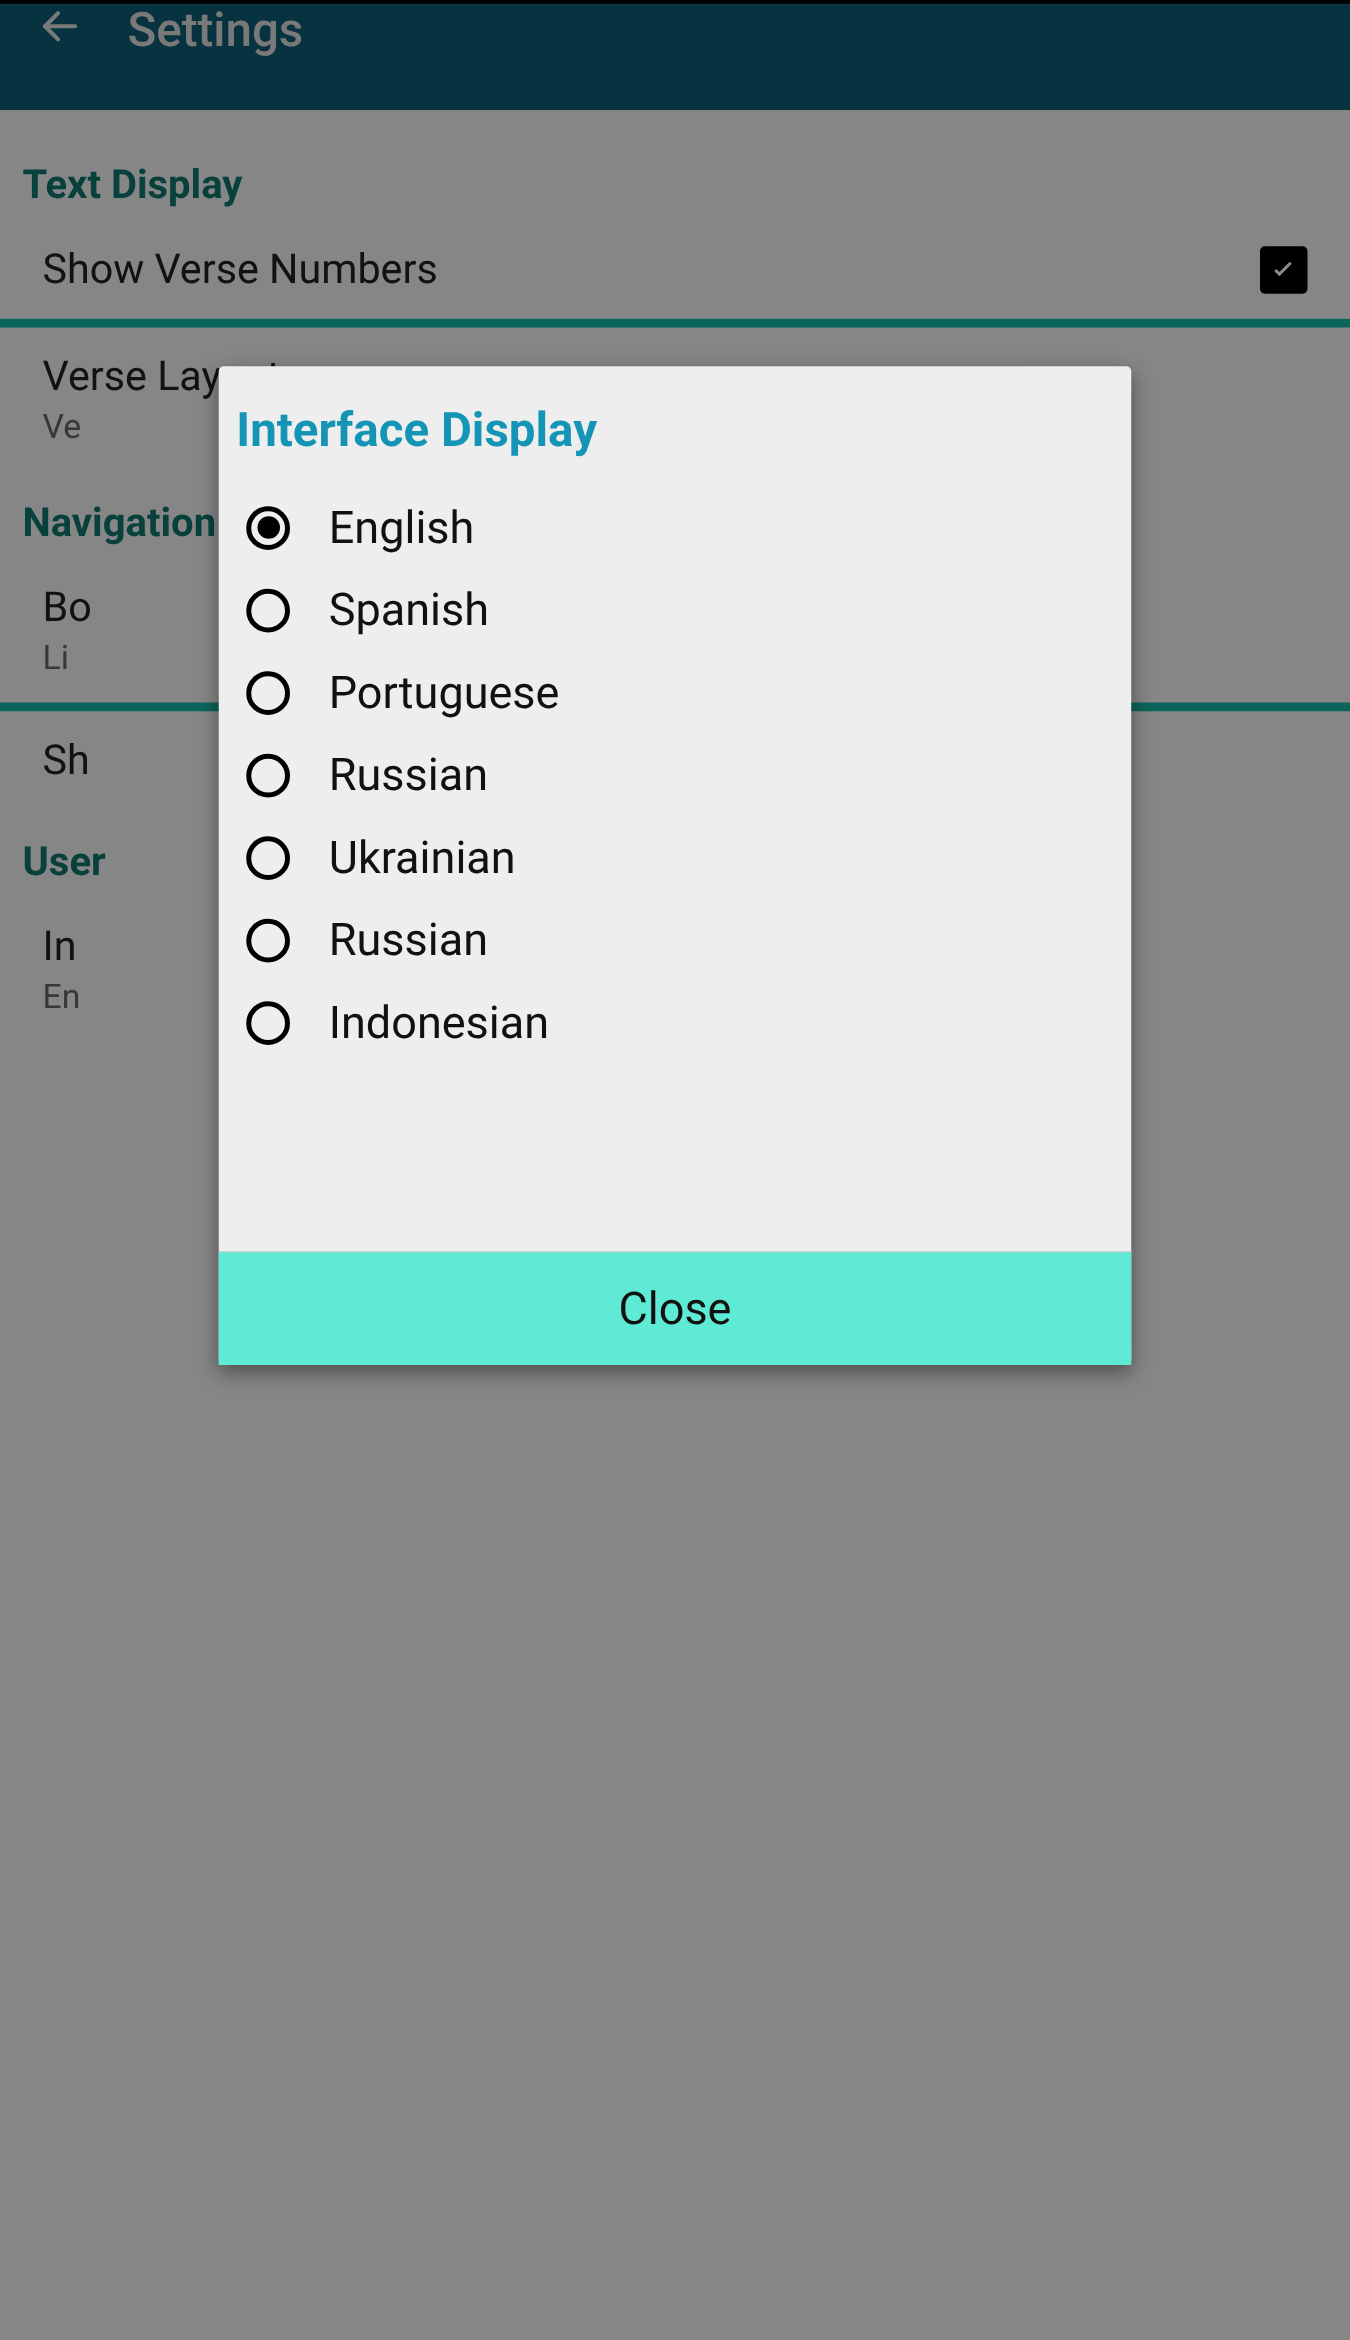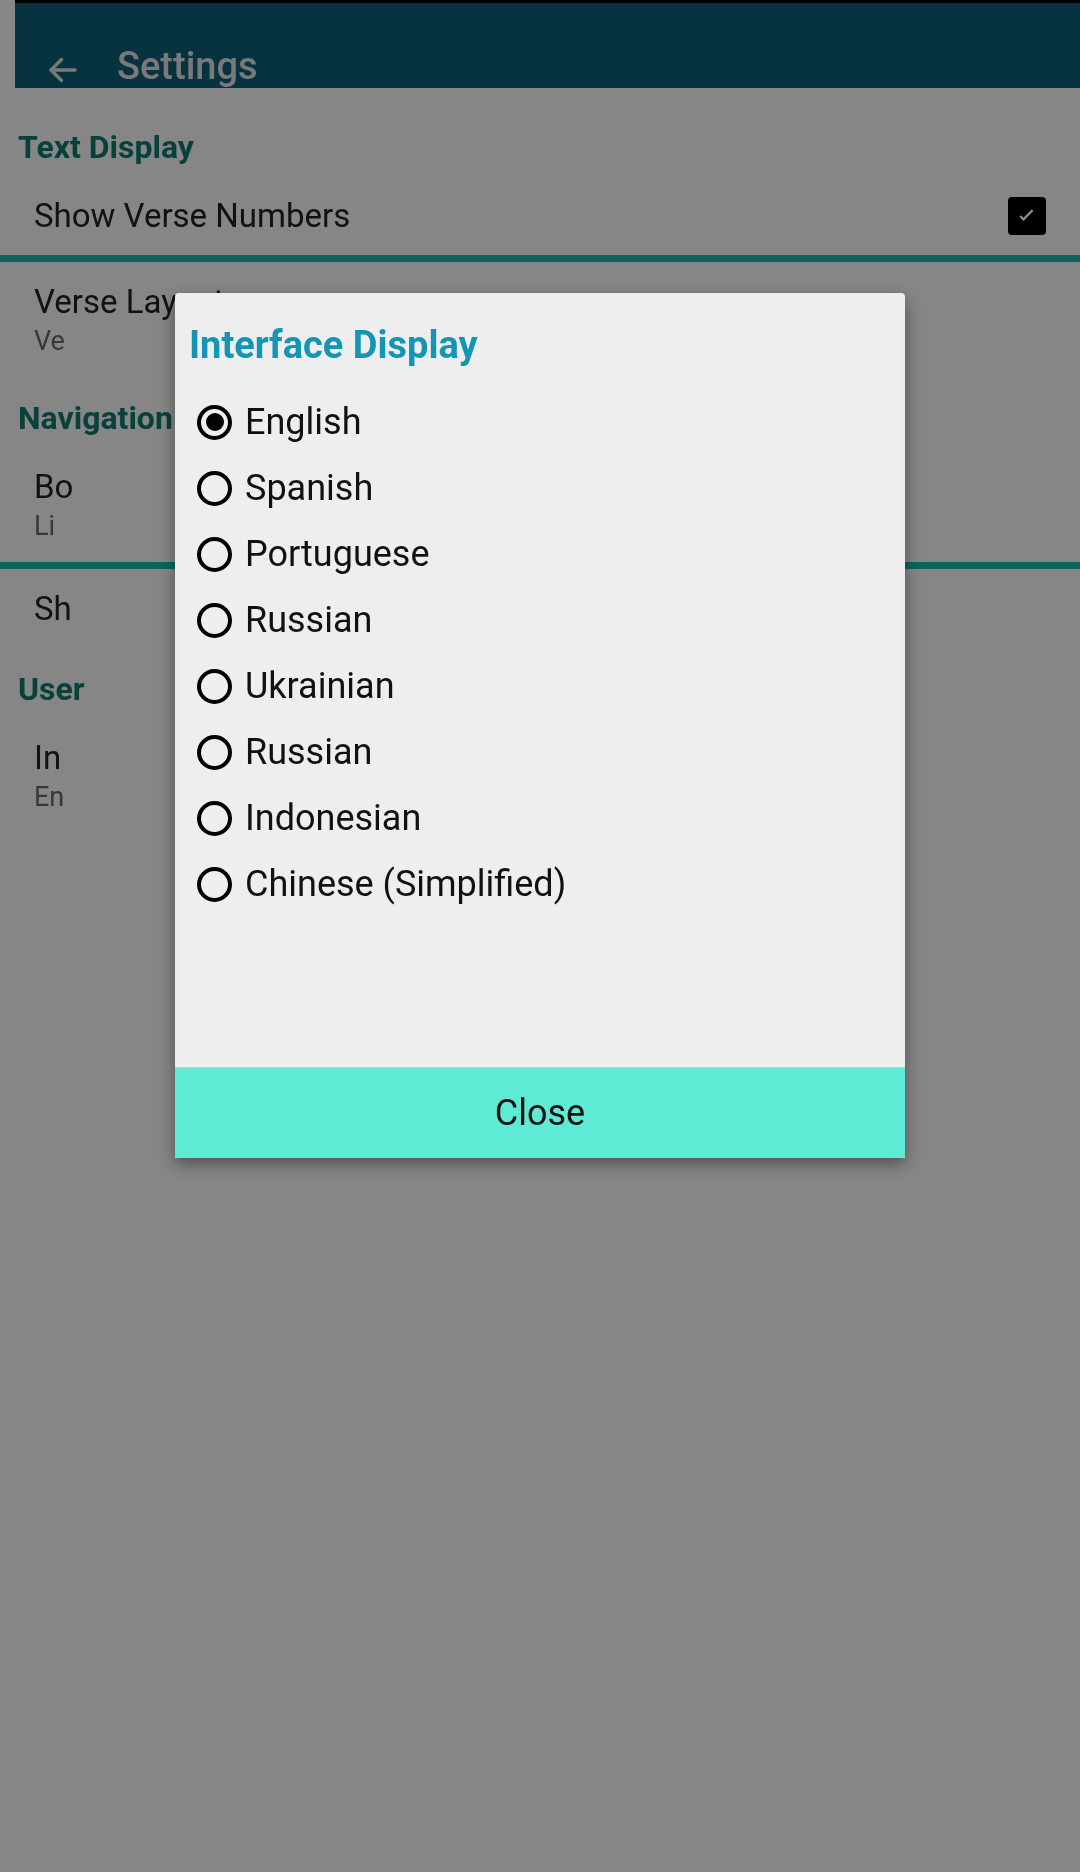--- a/index.html
+++ b/index.html
@@ -13,25 +13,24 @@
 .screen {
   width: 1080px;
   height: 1872px;
   position: relative;
   background: #f5f5f5;
 }
 .topbar {
   background: #0d5c73;
   height: 88px;
   display: flex;
-  align-items: flex-end;
+  align-items: flex-start;
   padding: 0 30px;
   gap: 36px;
   border-top: 3px solid #000;
-  margin-left: 15px;
 }
 .back-arrow {
   width: 36px;
   height: 36px;
   color: #ddd;
 }
 .back-arrow svg { width: 100%; height: 100%; }
 .topbar-title {
   color: #ddd;
   font-size: 38px;
@@ -95,21 +94,21 @@
   font-size: 38px;
   font-weight: 700;
   padding: 30px 14px 14px 14px;
 }
 .radio-list {
   padding: 8px 0 150px 0;
 }
 .radio-item {
   display: flex;
   align-items: center;
-  gap: 13px;
+  gap: 31px;
   padding: 12px 22px;
 }
 .radio-circle {
   width: 35px;
   height: 35px;
   border: 4px solid #000;
   border-radius: 50%;
   display: flex;
   align-items: center;
   justify-content: center;
@@ -223,23 +222,19 @@
           <span class="radio-label">Ukrainian</span>
         </div>
         <div class="radio-item">
           <div class="radio-circle"></div>
           <span class="radio-label">Russian</span>
         </div>
         <div class="radio-item">
           <div class="radio-circle"></div>
           <span class="radio-label">Indonesian</span>
         </div>
-        <div class="radio-item">
-          <div class="radio-circle"></div>
-          <span class="radio-label">Chinese (Simplified)</span>
-        </div>
 
       </div>
       <div class="dialog-footer">Close</div>
     </div>
   </div>
 
 </div>
 
 </body></html>

